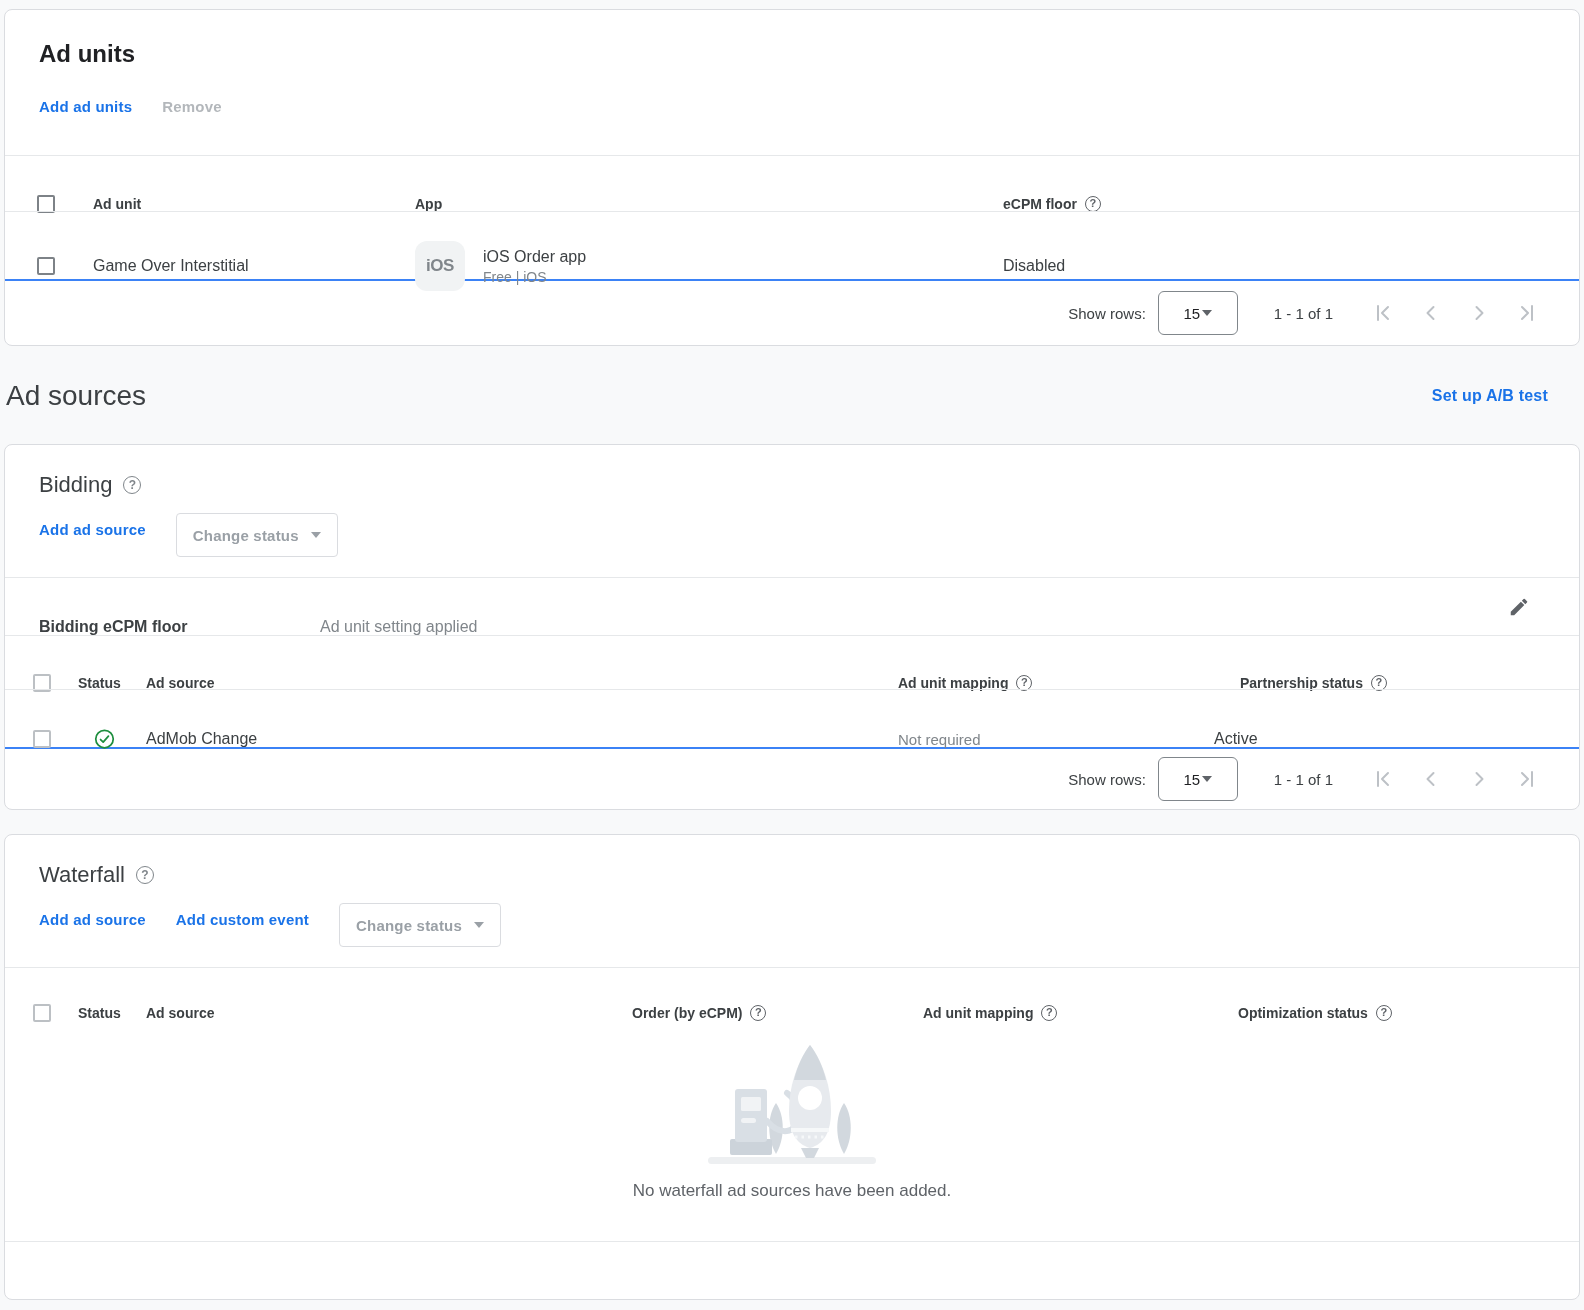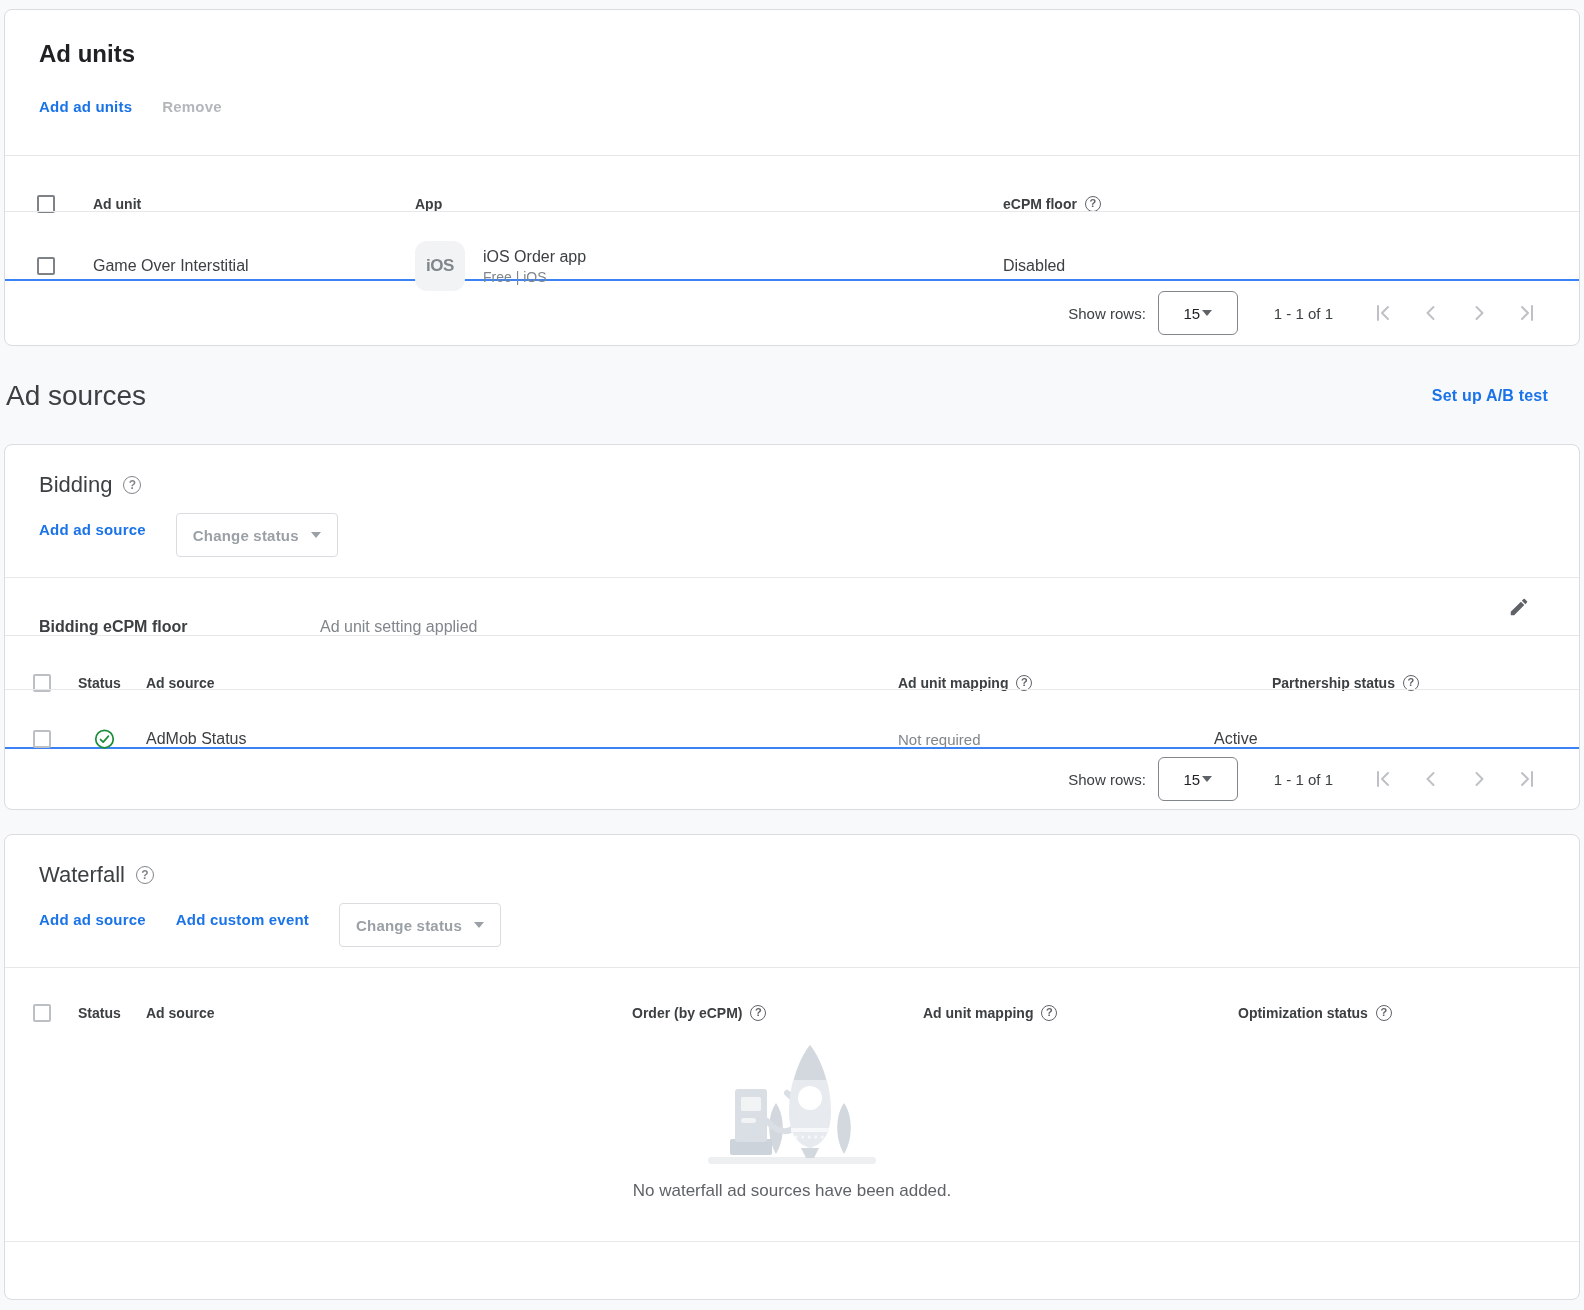--- a/index.html
+++ b/index.html
@@ -225,35 +225,35 @@
   </div>
 
   <div class="t-row head-54">
     <span class="cell cb light" style="left:28px"></span>
     <span class="cell th" style="left:73px">Status</span>
     <span class="cell th" style="left:141px">Ad source</span>
     <span class="cell th" style="left:893px">
       <span>Ad unit mapping</span>
       <span class="help">?</span>
     </span>
-    <span class="cell th" style="left:1267px">
+    <span class="cell th" style="left:1235px">
       <span>Partnership status</span>
       <span class="help">?</span>
     </span>
   </div>
 
   <div class="t-row row-58">
     <span class="cell cb light" style="left:28px"></span>
     <span class="cell status-ok" style="left:89px">
       <svg width="21" height="21" viewBox="0 0 24 24" fill="none" stroke="#1e8e3e" stroke-width="2" stroke-linecap="round" stroke-linejoin="round">
           <circle cx="12" cy="12" r="10"></circle>
           <path d="M7.5 12.6l3 3 6-6.8"></path>
         </svg>
     </span>
-    <span class="cell td" style="left:141px">AdMob Status</span>
+    <span class="cell td" style="left:141px">AdMob Change</span>
     <span class="cell td gray" style="left:893px">Not required</span>
     <span class="cell td" style="left:1209px">Active</span>
   </div>
 
   <div class="pagination short">
     <span class="pag-label">Show rows:</span>
     <button class="rows-select">
       <span>15</span>
       <span class="caret-down dark"></span>
     </button>

